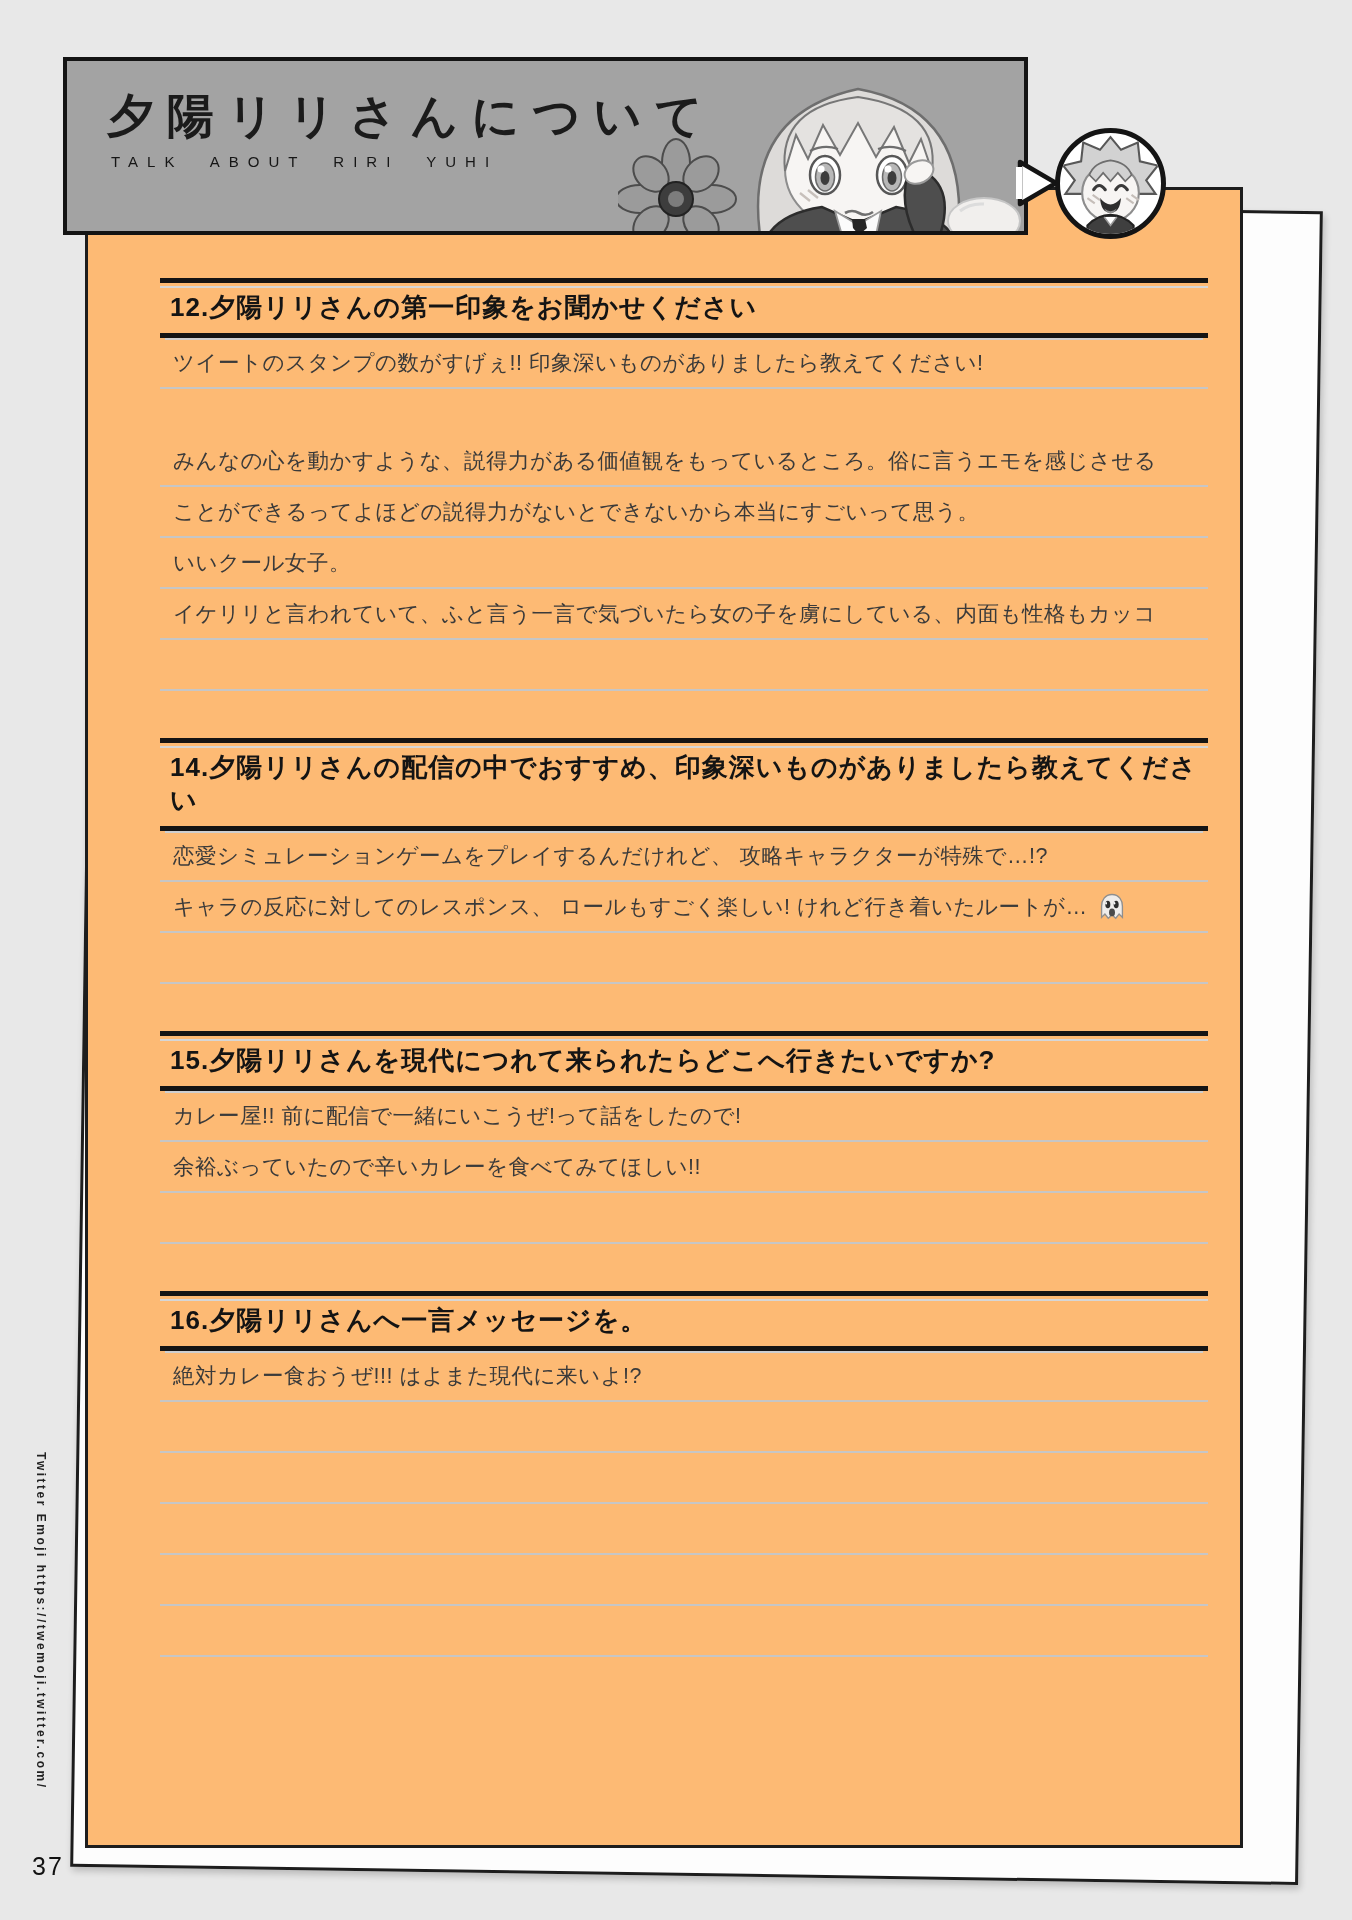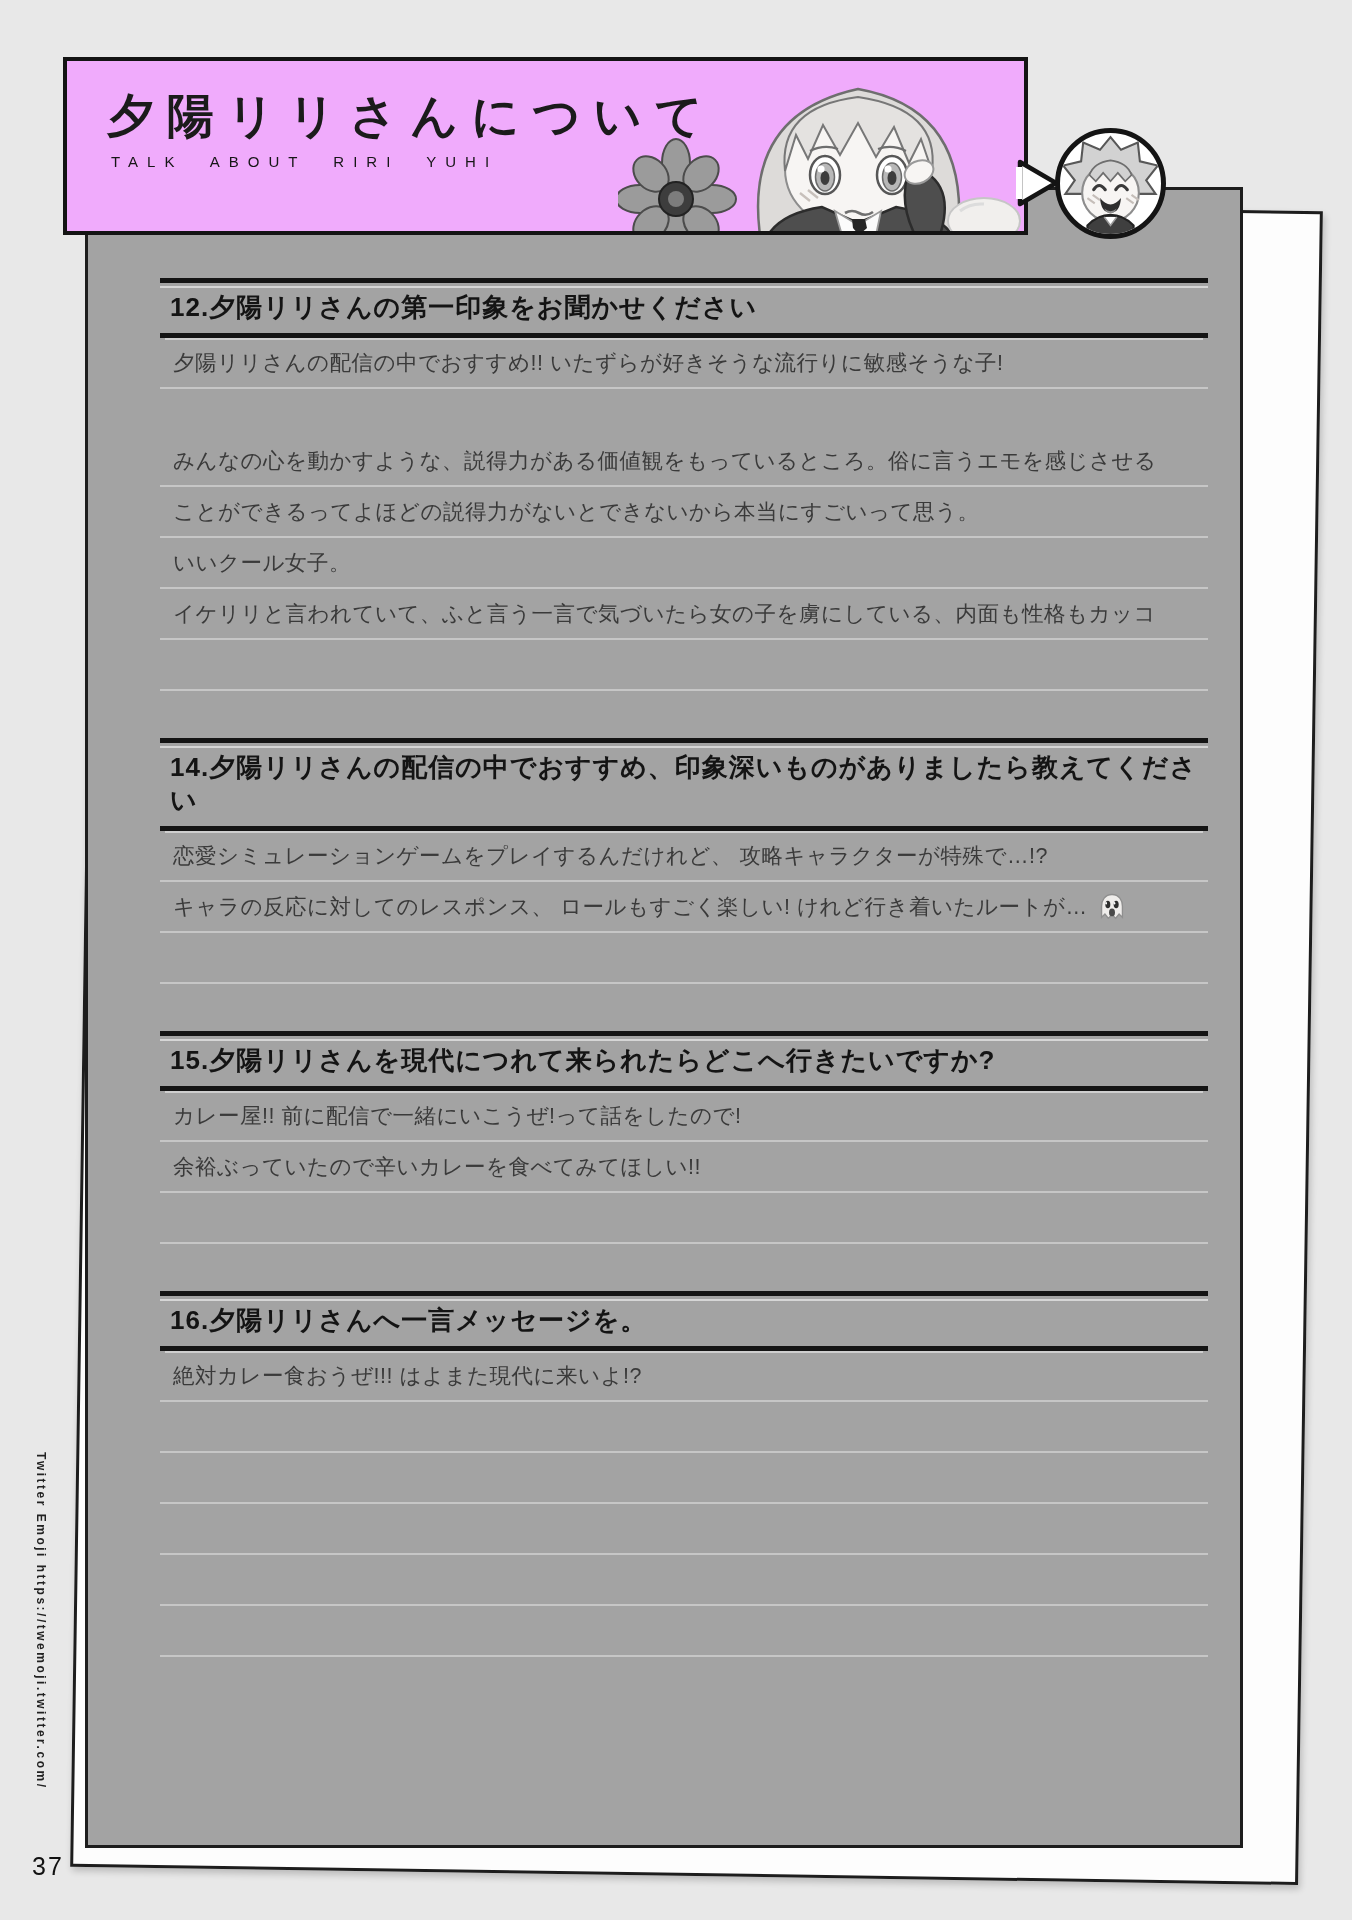--- a/index.html
+++ b/index.html
@@ -12,27 +12,27 @@
   }
   
   .sheet-back {
     position:absolute; left:95px; top:193px; width:1222px; height:1668px;
     background:#fdfdfd; border:3px solid #1d1d1d;
     transform:rotate(0.85deg); transform-origin:top left;
     box-shadow:2px 4px 7px rgba(0,0,0,0.20);
   }
   .sheet-main {
     position:absolute; left:85px; top:187px; width:1152px; height:1655px;
-    background:#a3a3a3; border:3px solid #1d1d1d;
+    background:#fdba74; border:3px solid #1d1d1d;
   }
   .sheet-content { position:absolute; left:72px; top:0; width:1048px; }
   
   .banner {
     position:absolute; left:63px; top:57px; width:957px; height:170px;
-    background:#f0abfc; border:4px solid #141414; z-index:4; overflow:hidden;
+    background:#a3a3a3; border:4px solid #141414; z-index:4; overflow:hidden;
   }
   .banner-title {
     position:absolute; left:40px; top:24px;
     font-size:47px; font-weight:bold; letter-spacing:13px; color:#1b1b1b;
     white-space:nowrap;
   }
   .banner-sub {
     position:absolute; left:44px; top:92px;
     font-size:15px; font-weight:normal; letter-spacing:9px; word-spacing:14px;
     color:#161616; white-space:nowrap;
@@ -84,21 +84,21 @@
 <div class="sheet-back"></div>
 
 <div class="sheet-main">
   <div class="sheet-content">
 
     <div class="qblock first-block">
       <div class="qhead">
         <div class="qtitle">12.夕陽リリさんの第一印象をお聞かせください</div>
       </div>
       <div class="arow">
-          <span>夕陽リリさんの配信の中でおすすめ!! いたずらが好きそうな流行りに敏感そうな子!</span>
+          <span>ツイートのスタンプの数がすげぇ!! 印象深いものがありましたら教えてください!</span>
         </div>
       <div class="sec-gap"></div>
     </div>
 
     <div class="qblock">
       <div class="arow">
           <span>みんなの心を動かすような、説得力がある価値観をもっているところ。俗に言うエモを感じさせる</span>
         </div>
       <div class="arow">
           <span>ことができるってよほどの説得力がないとできないから本当にすごいって思う。</span>

